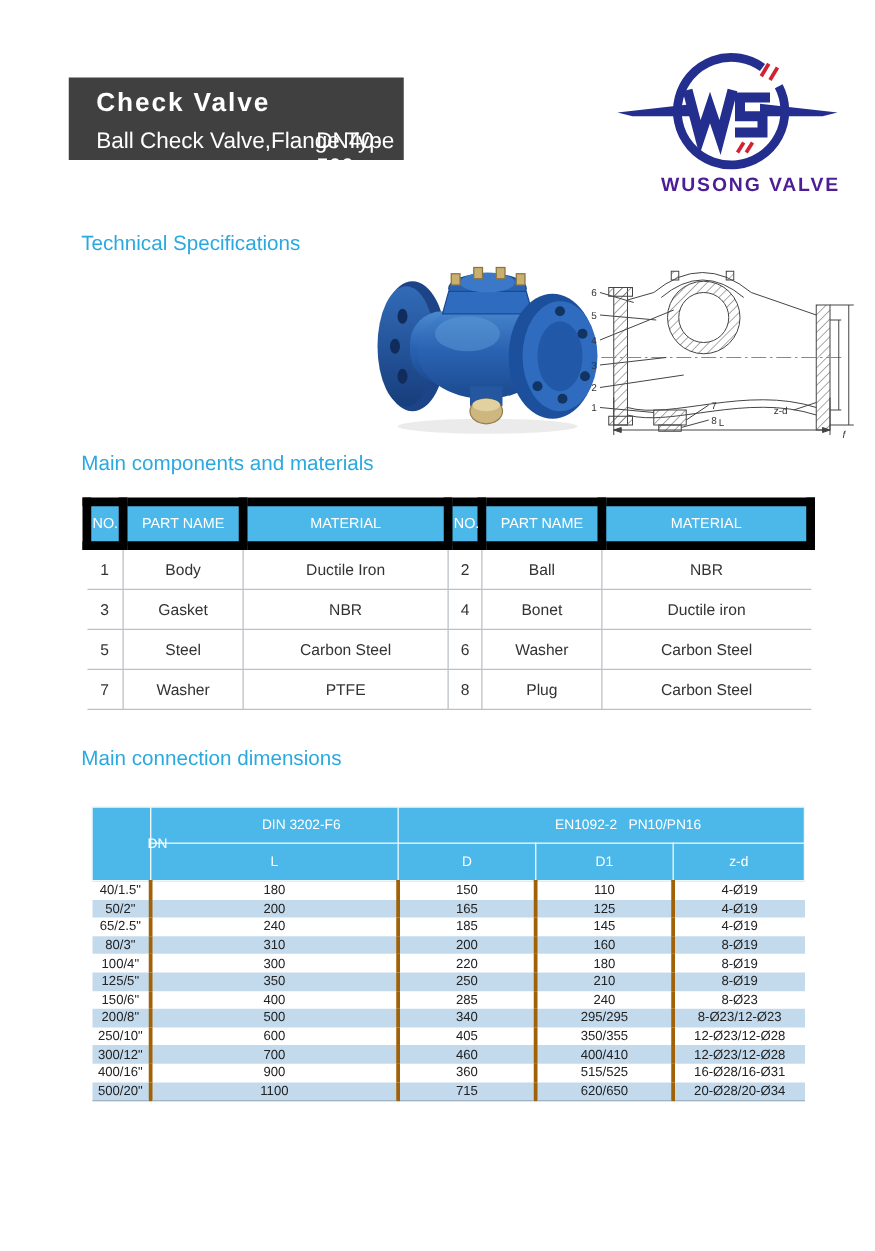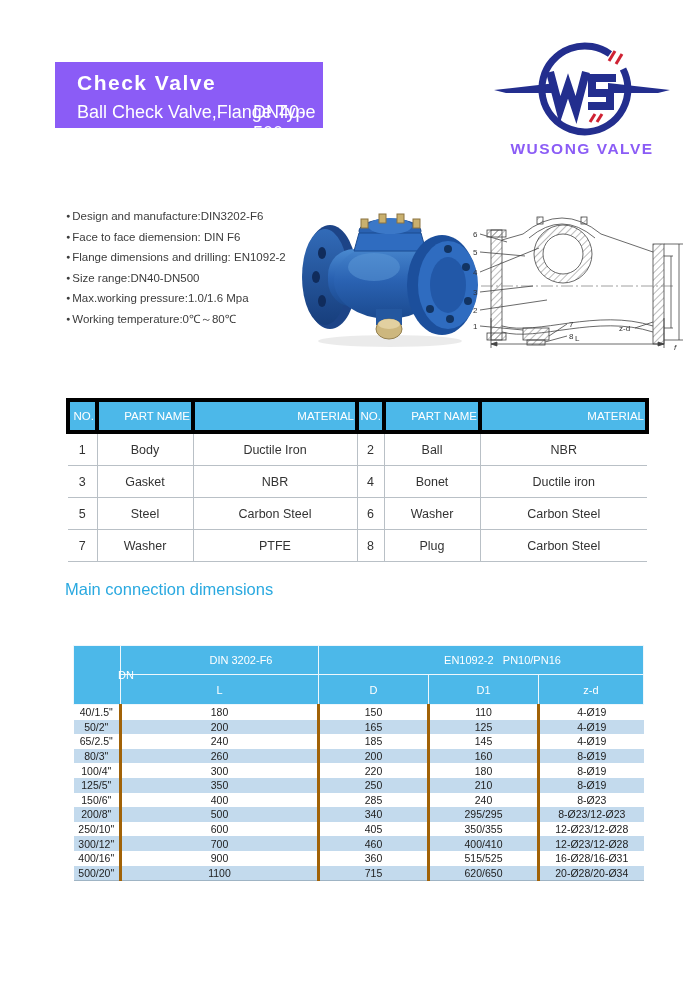--- a/index.html
+++ b/index.html
@@ -1,41 +1,41 @@
 <!DOCTYPE html>
 <html><head>
 <meta charset="utf-8">
 <style>
   html,body{margin:0;padding:0;background:#fff;}
   .page{
     position:relative;width:700px;height:1001px;background:#ffffff;
     font-family:"Liberation Sans", sans-serif;overflow:hidden;
   }
   
-  .banner{position:absolute;left:55px;top:62px;width:268px;height:66px;background:#8b5cf6;color:#fff;}
+  .banner{position:absolute;left:55px;top:62px;width:268px;height:66px;background:#404040;color:#fff;}
   .banner-title{position:absolute;left:22px;top:9px;font-size:21px;font-weight:bold;letter-spacing:1.5px;}
   .banner-sub{position:absolute;left:22px;top:40px;font-size:18px;white-space:pre;}
   .banner-dn{position:absolute;left:198px;top:40px;font-size:18px;}
   
   .logo{position:absolute;left:492px;top:38px;width:180px;height:128px;}
-  .logo-text{position:absolute;left:0;top:102px;width:180px;text-align:center;
-    color:#8b5cf6;font-weight:bold;font-size:15.5px;letter-spacing:1.5px;}
+  .logo-text{position:absolute;left:0;top:102px;width:180px;text-align:right;
+    color:#4c1d95;font-weight:bold;font-size:15.5px;letter-spacing:1.5px;}
   
   .sec-head{position:absolute;color:#2aa9e0;font-size:16.5px;left:65px;}
   
   .spec-list{position:absolute;left:66px;top:206px;margin:0;padding:0;list-style:none;
     font-size:11.5px;color:#3c3c3c;line-height:20.5px;}
   .spec-list li::before{content:"●";font-size:7px;vertical-align:2px;margin-right:2px;}
   
   .valve-photo{position:absolute;left:300px;top:193px;width:180px;height:156px;}
   .valve-drawing{position:absolute;left:467px;top:190px;width:222px;height:162px;}
   
   .comp-table{position:absolute;left:66px;top:398px;width:579px;border-collapse:collapse;table-layout:fixed;}
   .comp-table th{background:#4cb8e9;color:#fff;font-weight:normal;font-size:11.5px;height:26px;
-    border:4px solid #000000;text-align:right;}
+    border:7px solid #000000;}
   .comp-table td{height:29px;text-align:center;font-size:12.5px;color:#333;
     border:1px solid #b9c0c6;border-top:1px solid #9aa3aa;background:#fff;}
   .comp-table tr td:first-child{border-left:none;}
   .comp-table tr td:last-child{border-right:none;}
   
   .dim-table{position:absolute;left:73px;top:645px;width:570px;border-collapse:collapse;table-layout:fixed;}
   .dim-table th{background:#4cb8e9;color:#fff;font-weight:normal;font-size:11px;border:1px solid #eef7fc;white-space:pre;}
   .dim-table thead tr:first-child th{height:26px;padding-left:44px;}
   .dim-table thead tr:last-child th{height:27px;}
   .dim-table td{height:14.6px;text-align:center;font-size:10.5px;color:#222;
@@ -71,28 +71,21 @@
       <path d="M58,34 L68,72 L76,48 L84,72 L94,34" fill="none" stroke="#232e8e" stroke-width="8" stroke-linejoin="miter"></path>
 
       <path d="M124,40 L100,40 L100,55 L118,55 L118,68 L96,68" fill="none" stroke="#232e8e" stroke-width="8"></path>
 
       <line x1="103" y1="76" x2="98" y2="84" stroke="#cf2233" stroke-width="3"></line>
       <line x1="110" y1="76" x2="105" y2="84" stroke="#cf2233" stroke-width="3"></line>
     </svg>
     <div class="logo-text">WUSONG VALVE</div>
   </div>
 
-  <ul class="spec-list">
-      <li>Design and manufacture:DIN3202-F6</li>
-      <li>Face to face diemension: DIN F6</li>
-      <li>Flange dimensions and drilling: EN1092-2</li>
-      <li>Size range:DN40-DN500</li>
-      <li>Max.working pressure:1.0/1.6 Mpa</li>
-      <li>Working temperature:0℃～80℃</li>
-    </ul>
+  <div class="sec-head" style="top:186px;">Technical Specifications</div>
 
   <svg class="valve-photo" viewBox="0 0 180 156">
     <defs>
       <linearGradient id="bodyGrad" x1="0" y1="0" x2="0" y2="1">
         <stop offset="0" stop-color="#4a8ad0"></stop>
         <stop offset="0.5" stop-color="#2a62b2"></stop>
         <stop offset="1" stop-color="#1b4a8f"></stop>
       </linearGradient>
       <linearGradient id="flangeGrad" x1="0" y1="0" x2="0" y2="1">
         <stop offset="0" stop-color="#326bb8"></stop>
@@ -197,20 +190,21 @@
       <text x="6" y="123">2</text>
       <text x="6" y="139">1</text>
       <text x="102" y="137">7</text>
       <text x="102" y="149">8</text>
       <text x="152" y="141">z-d</text>
       <text x="108" y="151">L</text>
       <text x="207" y="160" font-style="italic">f</text>
     </g>
   </svg>
 
+  <div class="sec-head" style="top:362px;">Main components and materials</div>
   <table class="comp-table">
     <colgroup>
       <col style="width:29px">
         <col style="width:96px">
         <col style="width:164px">
       <col style="width:27px">
         <col style="width:96px">
         <col style="width:167px">
     </colgroup>
     <thead>
@@ -252,21 +246,21 @@
           <td>7</td>
           <td>Washer</td>
           <td>PTFE</td>
           <td>8</td>
           <td>Plug</td>
           <td>Carbon Steel</td>
         </tr>
       </tbody>
   </table>
 
-  <div class="sec-head" style="top:580px;">Main connection dimensions</div>
+  <div class="sec-head" style="top:598px;">Main connection dimensions</div>
   <table class="dim-table">
     <colgroup>
       <col style="width:47px">
         <col style="width:198px">
         <col style="width:110px">
       <col style="width:110px">
         <col style="width:105px">
     </colgroup>
     <thead>
       <tr>
@@ -298,21 +292,21 @@
         </tr>
         <tr>
           <td>65/2.5"</td>
           <td>240</td>
           <td>185</td>
           <td>145</td>
           <td>4-Ø19</td>
         </tr>
         <tr>
           <td>80/3"</td>
-          <td>260</td>
+          <td>310</td>
           <td>200</td>
           <td>160</td>
           <td>8-Ø19</td>
         </tr>
         <tr>
           <td>100/4"</td>
           <td>300</td>
           <td>220</td>
           <td>180</td>
           <td>8-Ø19</td>

